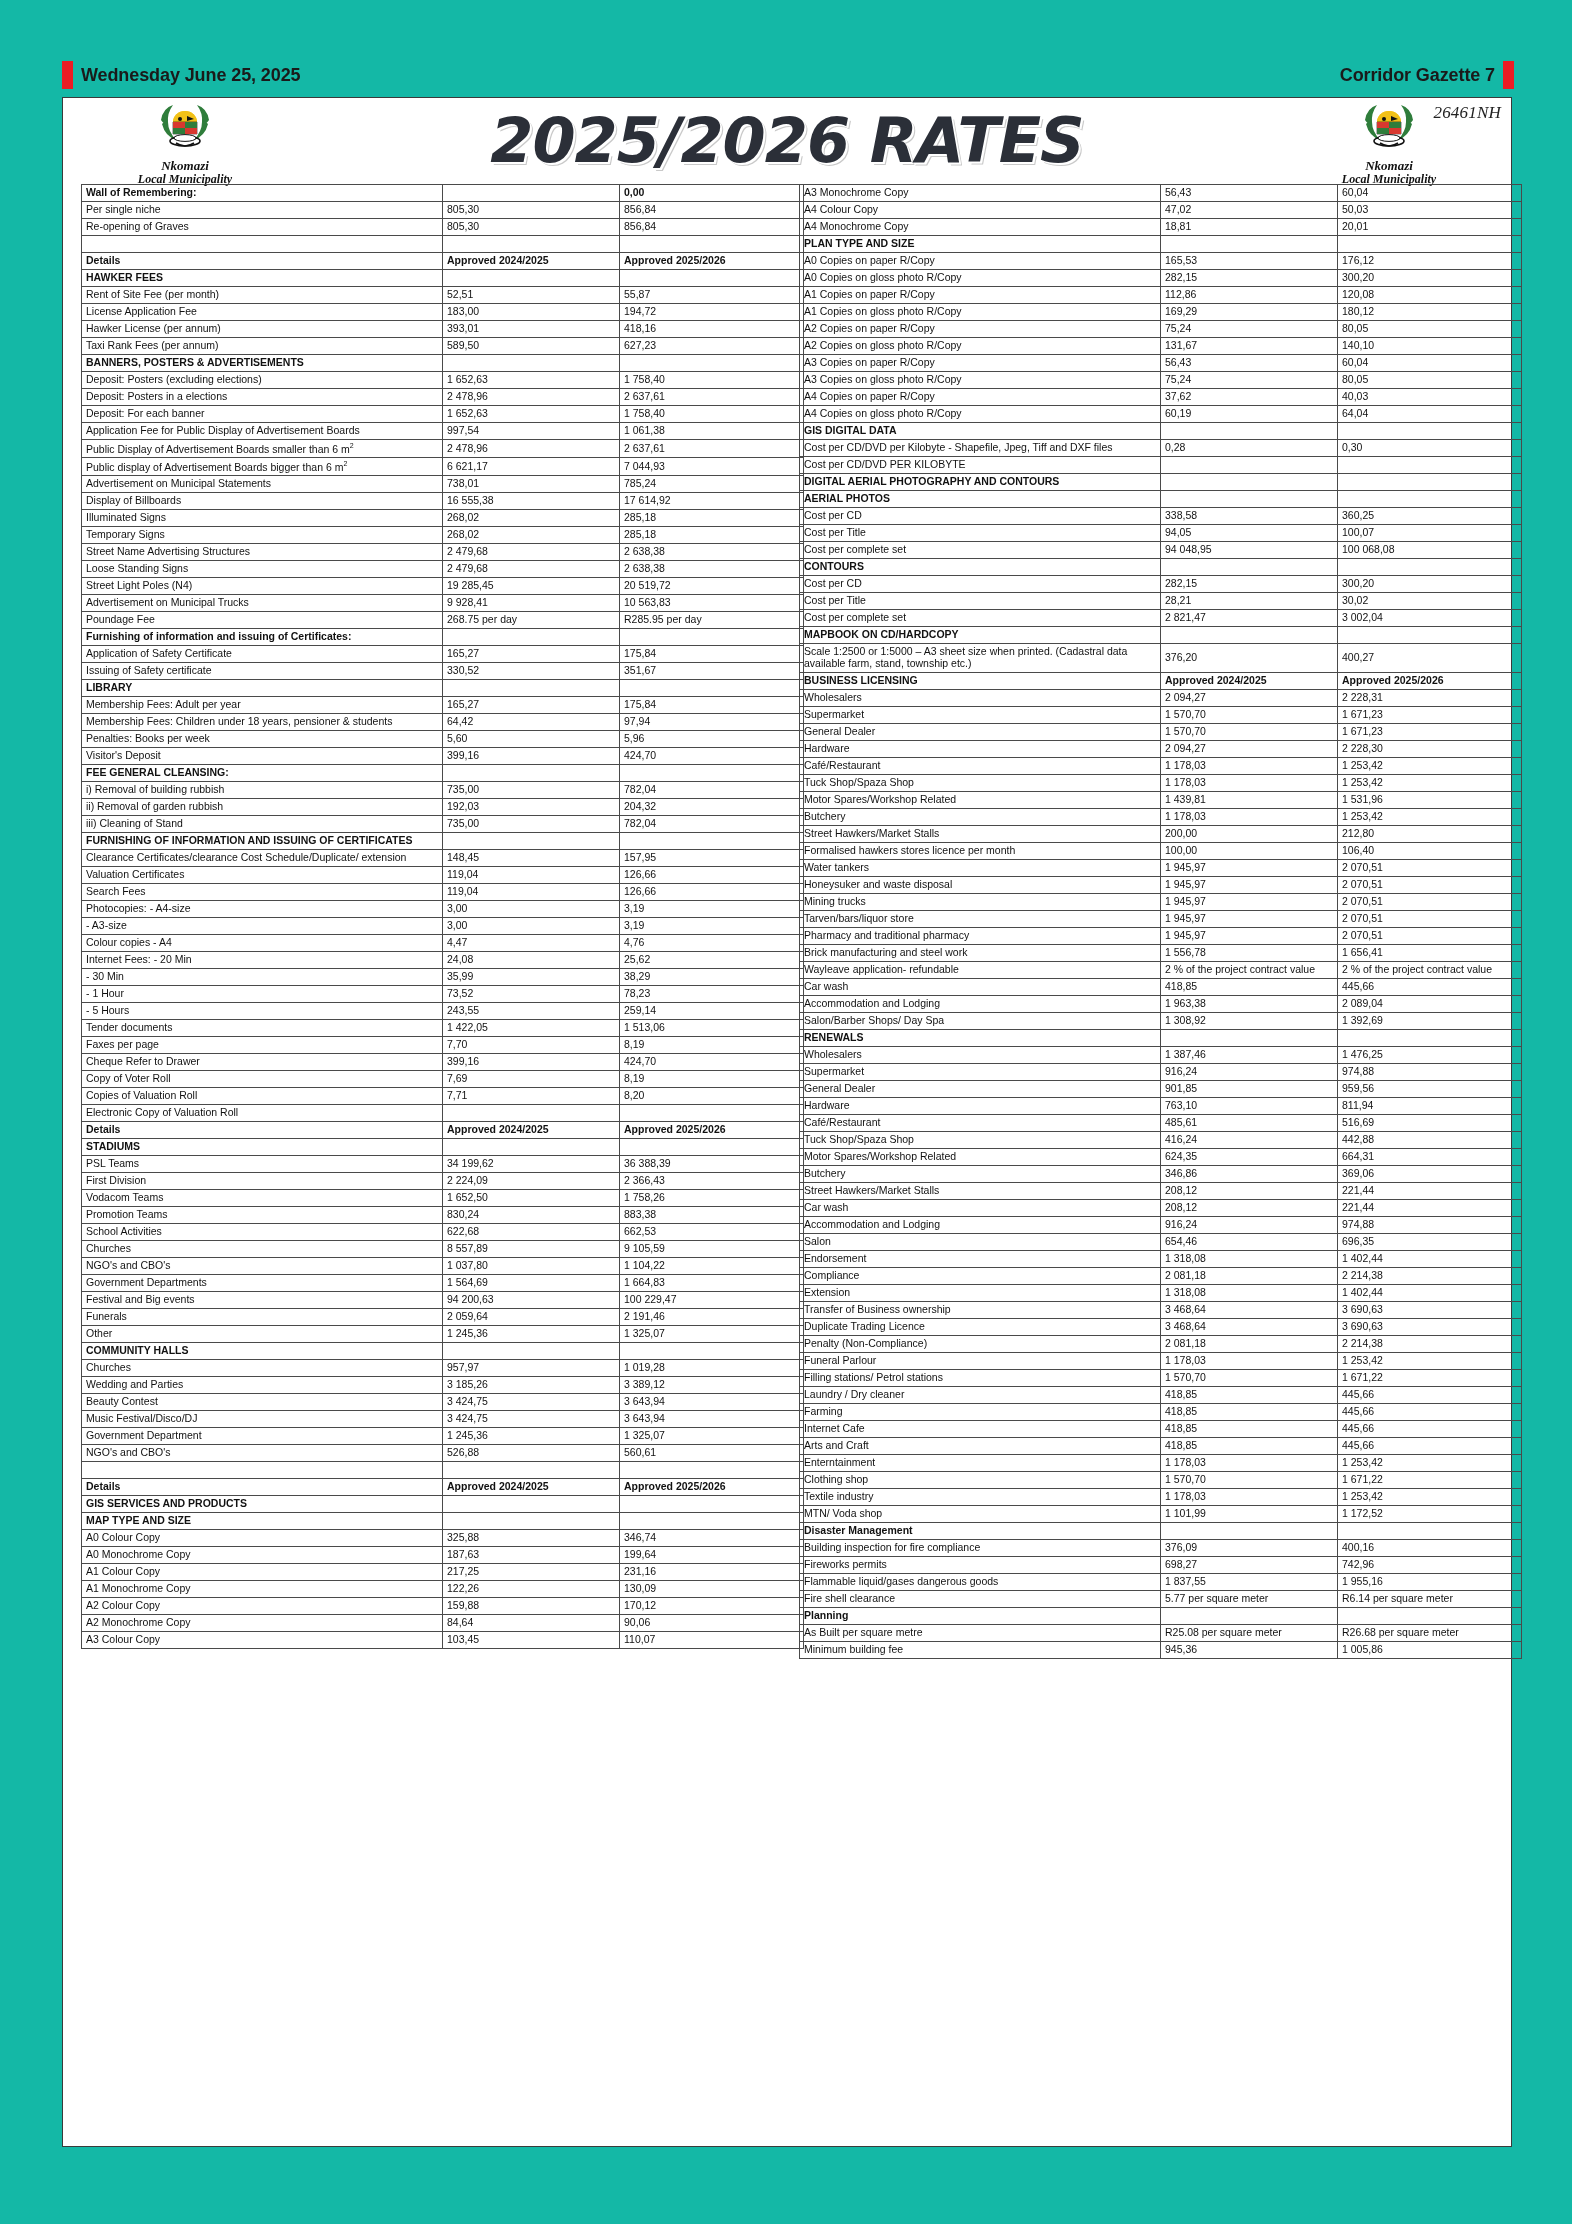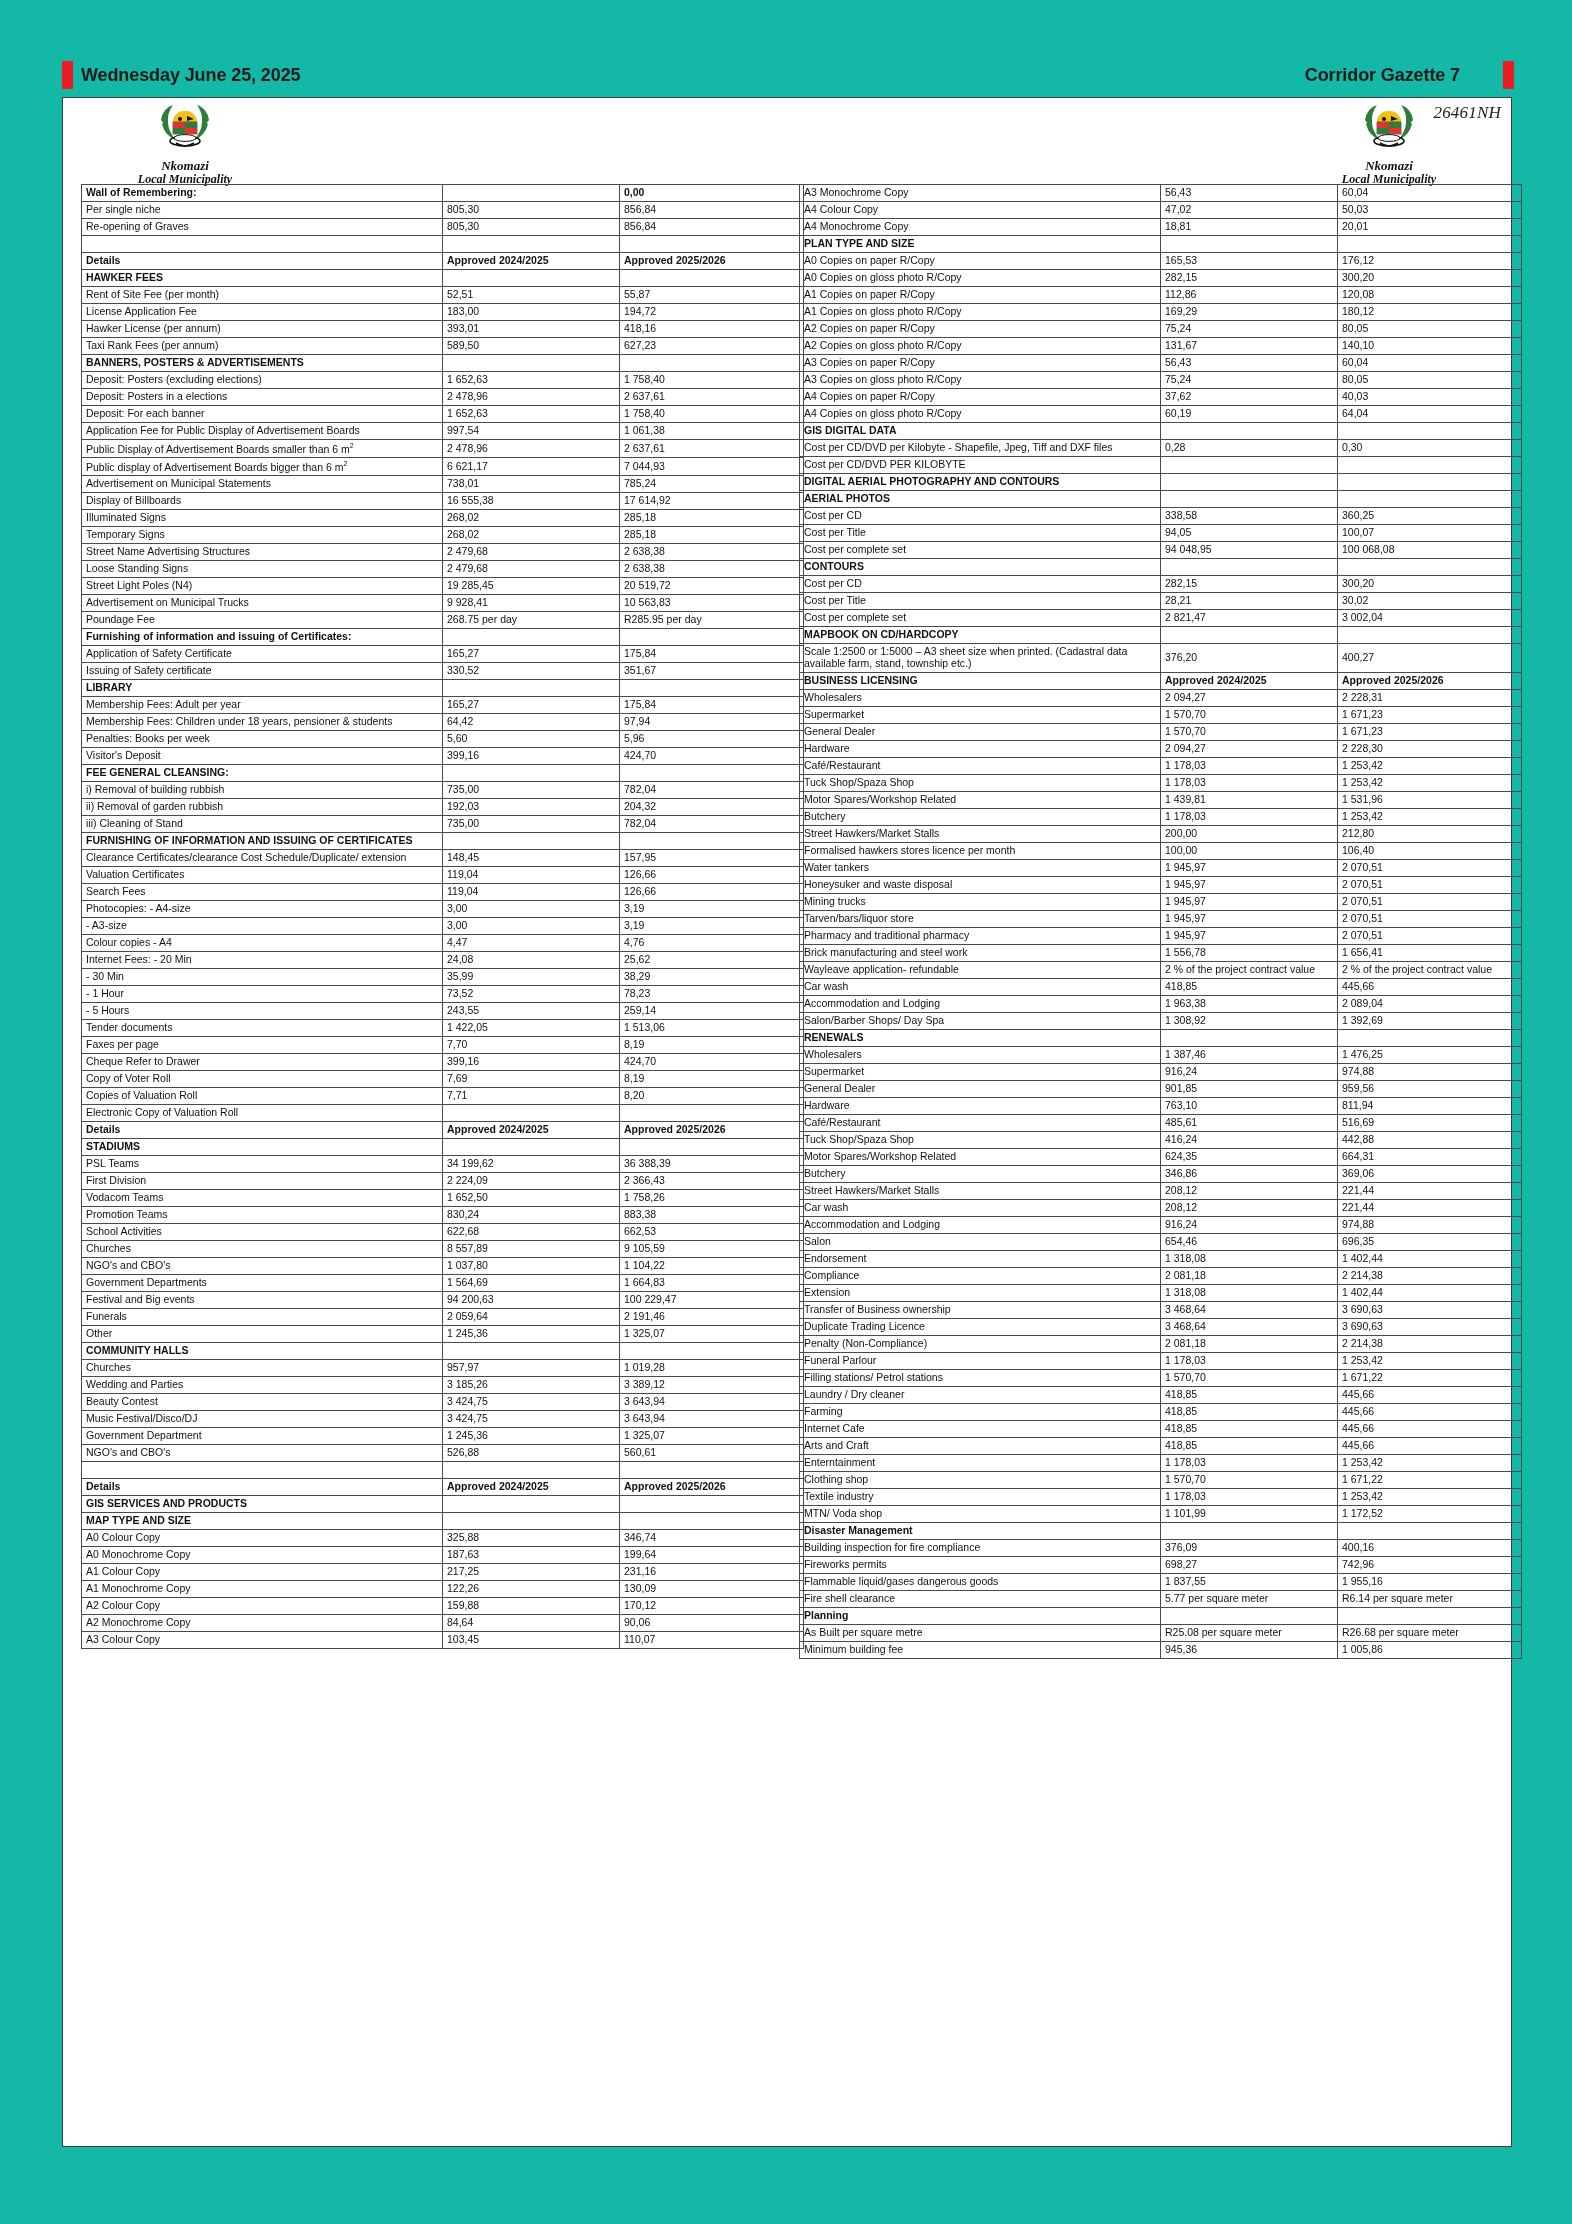--- a/index.html
+++ b/index.html
@@ -27,21 +27,21 @@
     position: absolute;
     left: 62px;
     top: 60px;
     width: 1452px;
     height: 30px;
     display: flex;
     align-items: center;
     justify-content: space-between;
   }
   .mh-left { display: flex; align-items: center; }
-  .mh-right { display: flex; align-items: center; gap: 35px; }
+  .mh-right { display: flex; align-items: center; }
   .redbar {
     width: 11px;
     height: 28px;
     background: #ec1c24;
     display: inline-block;
   }
   .mh-date {
     font-size: 18px;
     font-weight: bold;
     color: #1a1a1a;
@@ -201,20 +201,21 @@
           <ellipse cx="29" cy="39" rx="15" ry="5" fill="none" stroke="#111" stroke-width="1.6"></ellipse>
           <ellipse cx="29" cy="36" rx="11" ry="3.4" fill="#ffffff" stroke="#111" stroke-width="1"></ellipse>
           <path d="M20 41 q9 6 18 0" fill="none" stroke="#111" stroke-width="1.6"></path>
         </svg>
         <div class="crest-name">
           <span>Nkomazi</span>
           <span class="l2">Local Municipality</span>
         </div>
       </div>
 
+      <div class="big-title">2025/2026 RATES</div>
 
       <div class="crest right">
         <svg width="58" height="52" viewBox="0 0 58 52">
           <ellipse cx="29" cy="20" rx="12" ry="11" fill="#f2c118"></ellipse>
           <path d="M29 9 a12 11 0 0 1 12 11 h-24 a12 11 0 0 1 12 -11 z" fill="#f2c118"></path>
           <path d="M17 20 h24 v12 h-24 z" fill="#ffffff" stroke="#111" stroke-width="0.6"></path>
           <path d="M17 20 h12 v6 h-12 z" fill="#d8382f"></path>
           <path d="M29 20 h12 v6 h-12 z" fill="#2f7d3b"></path>
           <path d="M17 26 h12 v6 h-12 z" fill="#2f7d3b"></path>
           <path d="M29 26 h12 v6 h-12 z" fill="#d8382f"></path>

